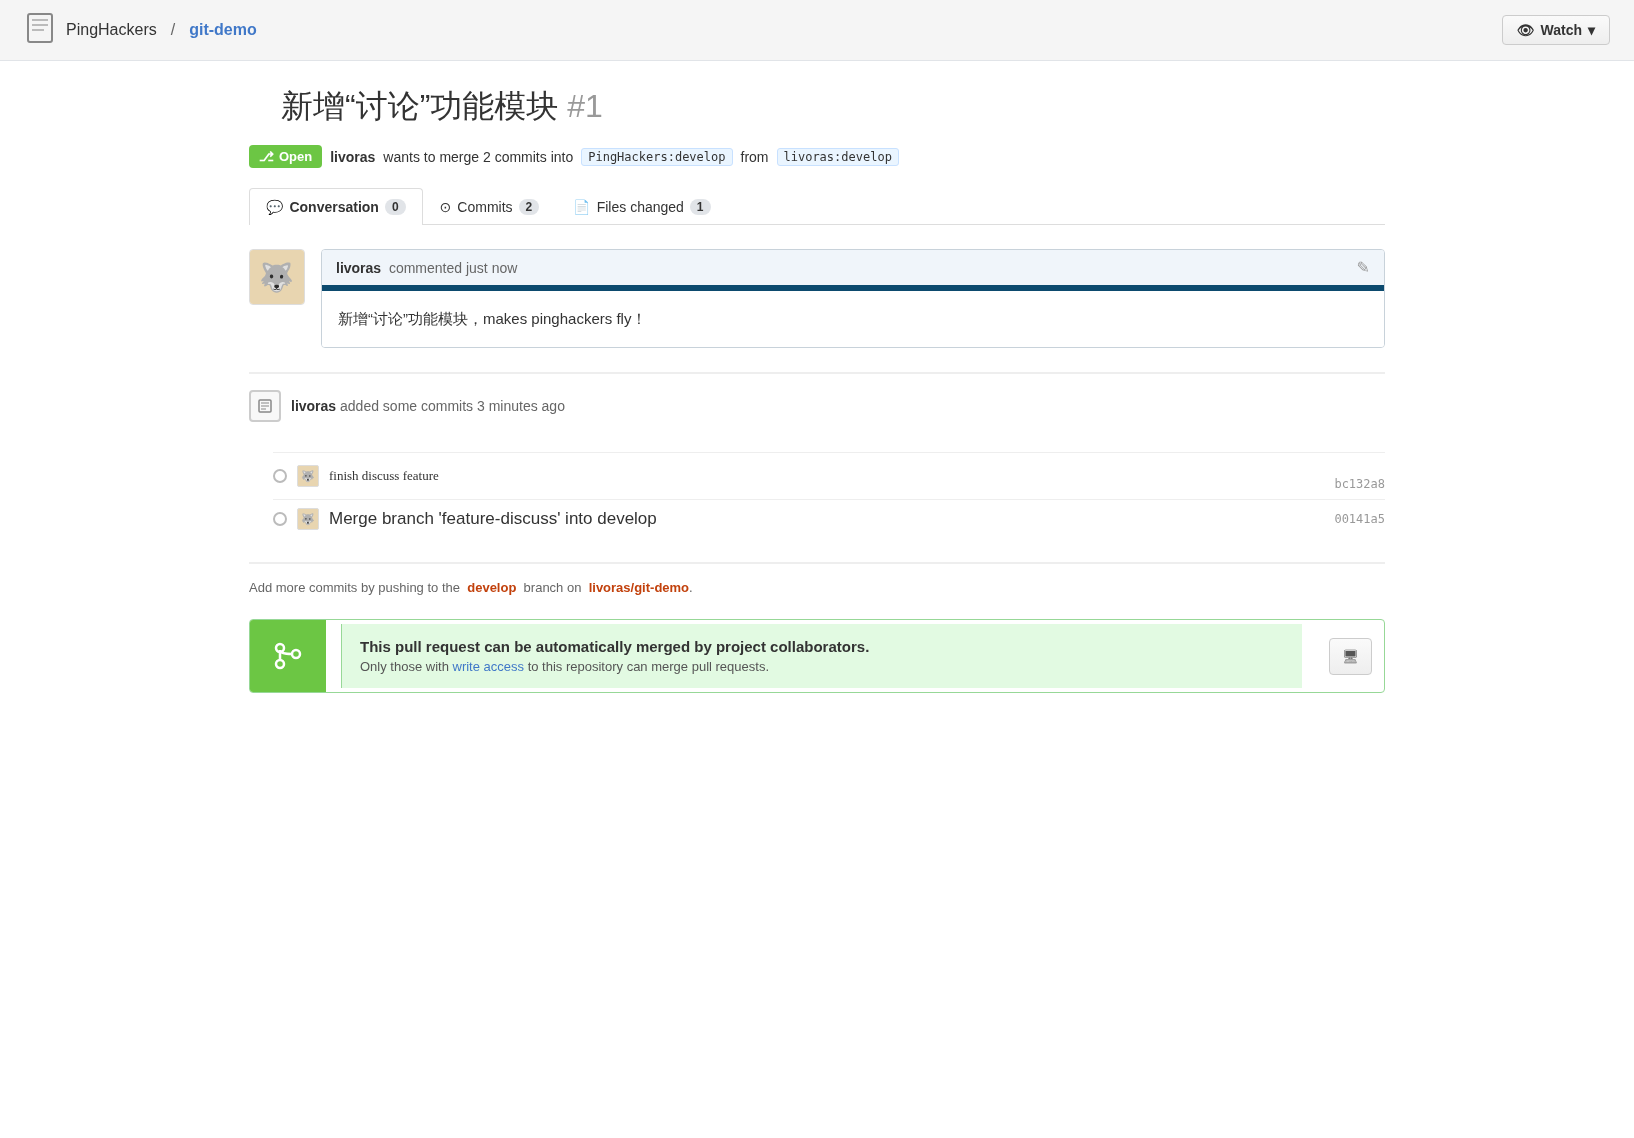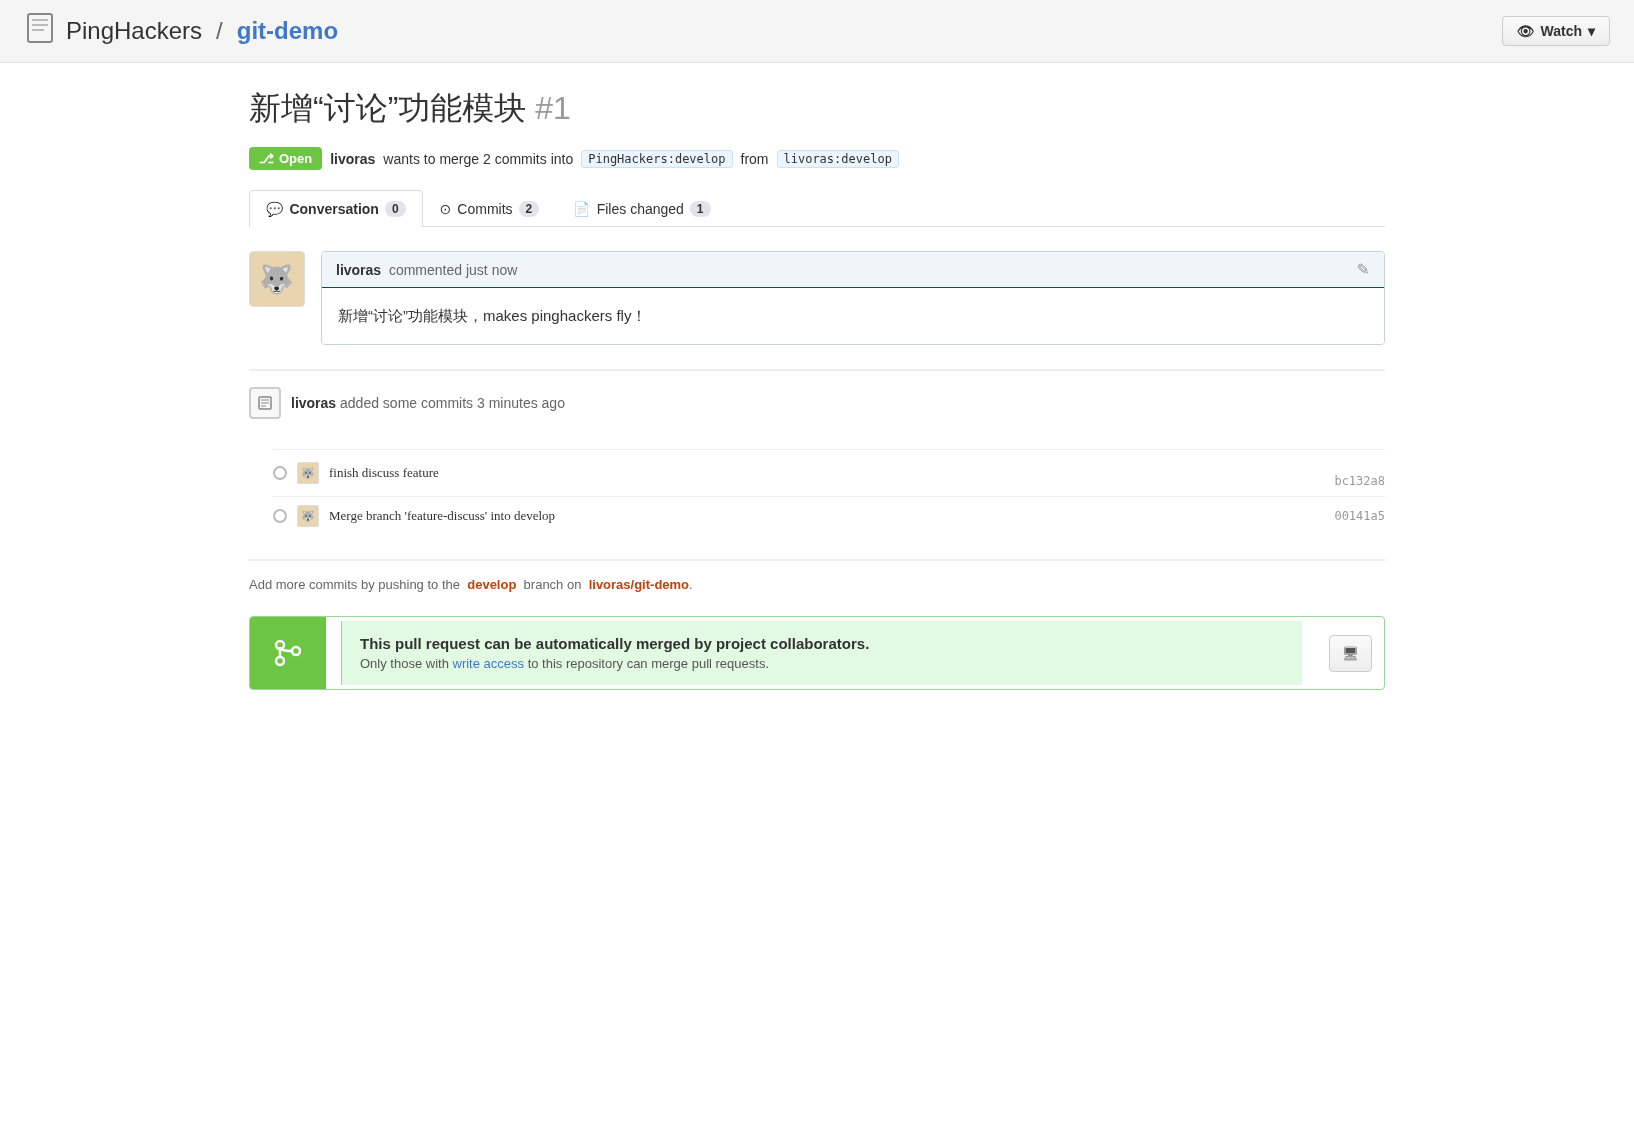--- a/index.html
+++ b/index.html
@@ -14,21 +14,21 @@
       align-items: center;
       justify-content: space-between;
       padding: 12px 24px;
       border-bottom: 1px solid #e1e4e8;
       background: #f5f5f5;
     }
     .repo-title {
       display: flex;
       align-items: center;
       gap: 10px;
-      font-size: 24px;
+      font-size: 16px;
     }
     .repo-icon {
       width: 32px;
       height: 32px;
       color: #666;
     }
     .repo-org {
       color: #333;
       font-weight: 400;
     }
@@ -157,21 +157,21 @@
     }
 
     .comment-box {
       flex: 1;
       border: 1px solid #c8d2da;
       border-radius: 4px;
       overflow: hidden;
     }
     .comment-header {
       background: #f0f5fa;
-      border-bottom: 1px solid #0c4a6e;
+      border-bottom: 6px solid #0c4a6e;
       padding: 8px 14px;
       display: flex;
       align-items: center;
       justify-content: space-between;
     }
     .comment-author {
       font-weight: 700;
       color: #333;
     }
     .comment-time {
@@ -306,21 +306,21 @@
   </div>
   <button class="watch-button">
     <span>👁</span>
     <span>Watch</span>
     <span>▾</span>
   </button>
 </div>
 
 <div class="main-content">
 
-  <div style="margin-bottom: 16px;">
+  <div style="margin-bottom: 16px; margin-left: 32px;">
     <h1 class="pr-title">
       <span>新增“讨论”功能模块</span>&nbsp;<span class="pr-number">#1</span>
     </h1>
   </div>
 
   <div class="pr-meta">
     <span class="open-badge">
       <span>⎇</span>
       <span>Open</span>
     </span>
@@ -394,21 +394,21 @@
       <div class="commit-list" id="commit-list">
       <div class="commit-item">
       <div style="width:14px;height:14px;border-radius:50%;border:2px solid #bbb;background:#fff;flex-shrink:0;position:relative;"></div>
       <div style="width:22px;height:22px;border-radius:2px;overflow:hidden;background:#e8d5b0;border:1px solid #ddd;flex-shrink:0;display:flex;align-items:center;justify-content:center;font-size:11px;">🐺</div>
       <span style="font-family:Liberation Serif, serif;font-size:13px;color:#333;flex:1;">finish discuss feature</span>
       <span style="font-family:'SFMono-Regular',Consolas,monospace;font-size:12px;color:#999;margin-top:16px;">bc132a8</span>
     </div>
           <div class="commit-item">
       <div style="width:14px;height:14px;border-radius:50%;border:2px solid #bbb;background:#fff;flex-shrink:0;position:relative;"></div>
       <div style="width:22px;height:22px;border-radius:2px;overflow:hidden;background:#e8d5b0;border:1px solid #ddd;flex-shrink:0;display:flex;align-items:center;justify-content:center;font-size:11px;">🐺</div>
-      <span style="font-family:Liberation Serif, serif;font-size:13px;color:#333;flex:1;">Merge branch 'feature-discuss' into develop</span>
+      <span style="font-family:Liberation Sans, sans-serif;font-size:17px;color:#333;flex:1;">Merge branch 'feature-discuss' into develop</span>
       <span style="font-family:'SFMono-Regular',Consolas,monospace;font-size:12px;color:#999;">00141a5</span>
     </div>
         </div>
     </div>
 
     <hr class="divider-line">
 
     <p class="push-note">
       <span>Add more commits by pushing to the</span>
       &nbsp;<strong>develop</strong>&nbsp;

